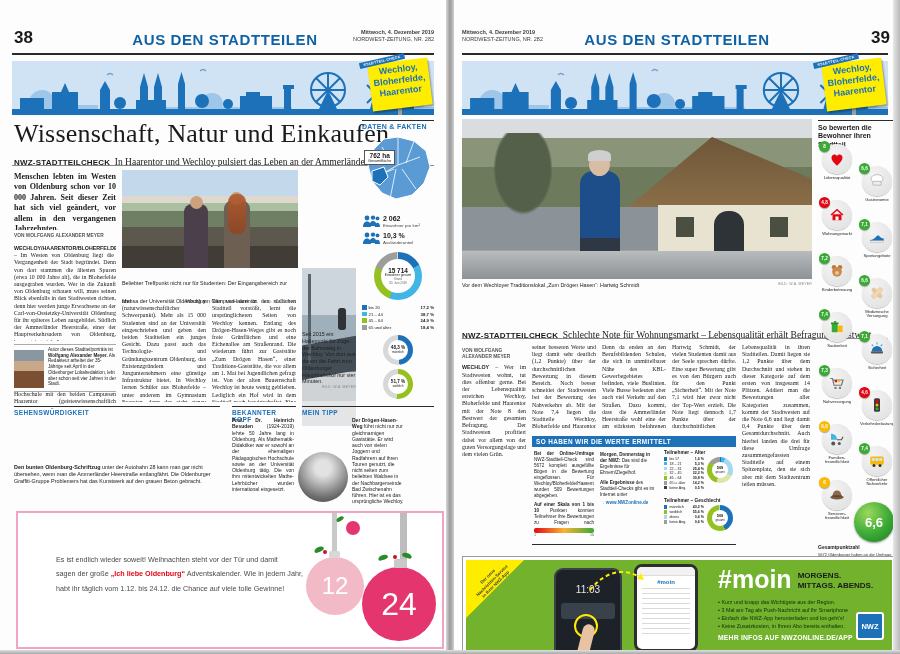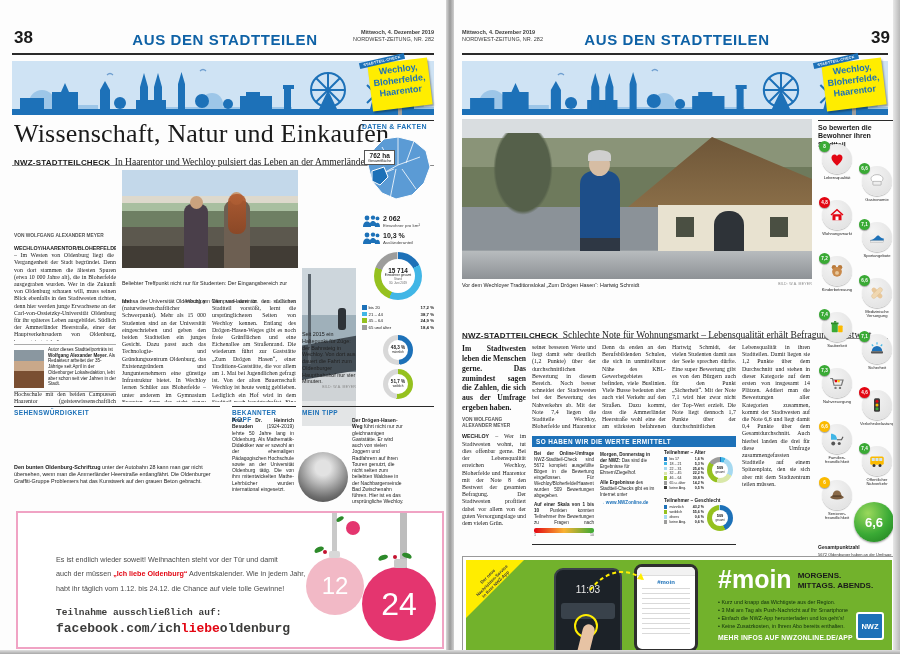--- a/index.html
+++ b/index.html
@@ -133,20 +133,21 @@
       </div>
     </div>
 
     <div class="abs headline" style="left:14px;top:119px;width:400px;">Wissenschaft, Natur und Einkaufen</div>
     <div class="abs" style="left:14px;top:151px;width:420px;">
       <span class="kicker">NWZ-STADTTEILCHECK</span>
       <span class="subhead">In Haarentor und Wechloy pulsiert das Leben an der Ammerländer Heerstraße</span>
     </div>
     <div class="abs thinrule" style="left:12px;top:165px;width:422px;"></div>
 
+    <div class="abs intro clip just" style="left:14px;top:172px;width:102px;height:58px;">Menschen lebten im Westen von Oldenburg schon vor 10 000 Jahren. Seit dieser Zeit hat sich viel geändert, vor allem in den vergangenen Jahrzehnten.</div>
     <div class="abs byline" style="left:14px;top:233px;width:102px;">VON WOLFGANG ALEXANDER MEYER</div>
     <div class="abs body clip just" style="left:14px;top:245px;width:102px;height:96px;">
       <span class="tag">WECHLOY/HAARENTOR/BLOHERFELDE</span><span> – Im Westen von Oldenburg liegt die Vergangenheit der Stadt begründet. Denn von dort stammen die ältesten Spuren (etwa 10 000 Jahre alt), die in Bloherfelde ausgegraben wurden. Wer in die Zukunft von Oldenburg schauen will, muss seinen Blick ebenfalls in den Stadtwesten richten, denn hier werden junge Erwachsene an der Carl-von-Ossietzky-Universität Oldenburg für ihr späteres Leben ausgebildet. Südlich der Ammerländer Heerstraße, einer der Hauptverkehrsadern von Oldenburg, konzentriert sich die</span>
     </div>
 
     <div class="abs" style="left:14px;top:344px;width:102px;height:44px;border-top:1px solid #aaa;border-bottom:1px solid #aaa;padding-top:2px;">
       <div class="abs photo" style="left:0;top:3px;width:30px;height:38px;background:linear-gradient(180deg,#8a97a0 0 30%,#c9a88a 30% 55%,#7a4f32 55% 100%);"></div>
       <div class="abs clip" style="left:34px;top:2px;width:68px;height:40px;font-size:4.6px;line-height:1.25;">
         <span>Autor dieses Stadtteilporträts ist</span>
         <b>Wolfgang Alexander Meyer.</b>
@@ -298,26 +299,22 @@
       <div class="ball" style="left:344px;top:54px;width:74px;height:74px;background:#e4356f;font-size:32px;">24</div>
       <div class="abs" style="left:376px;top:46px;width:13px;height:9px;background:#c9c9c9;border-radius:2px;"></div>
       <div class="holly" style="left:360px;top:42px;transform:rotate(-20deg);"></div>
       <div class="holly" style="left:384px;top:40px;transform:rotate(20deg);"></div>
       <div class="berry" style="left:375px;top:42px;"></div>
       <div class="ball" style="left:328px;top:8px;width:14px;height:14px;background:#e4356f;font-size:5px;"></div>
       <div class="holly" style="left:318px;top:4px;width:8px;height:4px;transform:rotate(-30deg);"></div>
 
       <div class="abs" style="left:38px;top:40px;width:270px;font-size:7.2px;color:#4a4a4a;line-height:2;">
         <div>Es ist endlich wieder soweit! Weihnachten steht vor der Tür und damit</div>
-        <div><span>auch der müssen </span><b style="color:#e30613;">„Ich liebe Oldenburg“</b><span> Adventskalender. Wie in jedem Jahr,</span></div>
+        <div><span>sagen der große </span><b style="color:#e30613;">„Ich liebe Oldenburg“</b><span> Adventskalender. Wie in jedem Jahr,</span></div>
         <div>habt ihr täglich vom 1.12. bis 24.12. die Chance auf viele tolle Gewinne!</div>
-      </div>
-      <div class="abs mono" style="left:38px;top:94px;width:300px;">
-        <div style="font-size:9.5px;font-weight:bold;color:#3c3c3b;">Teilnahme ausschließlich auf:</div>
-        <div style="font-size:13px;font-weight:bold;color:#3c3c3b;margin-top:3px;"><span>facebook.com/ich</span><span style="color:#e30613;">liebe</span><span>oldenburg</span></div>
       </div>
     </div>
   </div>
 
   <div class="abs" style="left:454px;top:0;width:446px;height:654px;">
     <div class="abs meta" style="left:8px;top:29px;width:120px;">
       <div style="font-weight:bold;">Mittwoch, 4. Dezember 2019</div>
       <div>NORDWEST-ZEITUNG, NR. 282</div>
     </div>
     <div class="abs secttl" style="left:88px;top:31px;width:270px;">AUS DEN STADTTEILEN</div>
@@ -393,21 +390,20 @@
       <span class="credit">BILD: W.A. MEYER</span>
     </div>
 
     <div class="abs" style="left:8px;top:324px;width:424px;">
       <span class="kicker">NWZ-STADTTEILCHECK</span>
       <span class="subhead">Schlechte Note für Wohnungsmarkt – Lebensqualität erhält Befragungs-Bestwert</span>
     </div>
     <div class="abs thinrule" style="left:8px;top:338px;width:426px;"></div>
 
     <div class="abs clip" style="left:8px;top:344px;width:64px;height:200px;">
-      <div class="intro just" style="font-size:7.6px;">Im Stadtwesten leben die Menschen gerne. Das zumindest sagen die Zahlen, die sich aus der Umfrage ergeben haben.</div>
       <div class="byline" style="margin:4px 0;">VON WOLFGANG ALEXANDER MEYER</div>
       <div class="body just"><span class="tag">WECHLOY</span><span> – Wer im Stadtwesten wohnt, tut dies offenbar gerne. Bei der Lebensqualität erreichen Wechloy, Bloherfelde und Haarentor mit der Note 8 den Bestwert der gesamten Befragung. Der Stadtwesten profitiert dabei vor allem von der guten Versorgungslage und dem vielen Grün.</span></div>
     </div>
     <div class="abs body clip just" style="left:78px;top:344px;width:64px;height:86px;">seiner besseren Werte und liegt damit sehr deutlich (1,2 Punkte) über der durchschnittlichen Bewertung in diesem Bereich. Noch besser schneidet der Stadtwesten bei der Bewertung des Nahverkehrs ab. Mit der Note 7,4 liegen die Stadtteile Wechloy, Bloherfelde und Haarentor damit 0,3 Punkte über dem Durchschnitt.</div>
     <div class="abs body clip just" style="left:148px;top:344px;width:64px;height:86px;">Denn da enden an den Berufsbildenden Schulen, die sich in unmittelbarer Nähe des KBL-Gewerbegebietes befinden, viele Buslinien. Viele Busse bedeuten aber auch viel Verkehr auf den Straßen. Dazu kommt, dass die Ammerländer Heerstraße wohl eine der am stärksten befahrenen Straßen der Stadt ist.</div>
     <div class="abs body clip just" style="left:218px;top:344px;width:64px;height:86px;">Hartwig Schmidt, der vielen Studenten damit aus der Seele sprechen dürfte. Eine super Bewertung gibt es von den Bürgern auch für den Punkt „Sicherheit“. Mit der Note 7,1 wird hier zwar nicht der Top-Wert erzielt. Die Note liegt dennoch 1,7 Punkte über der durchschnittlichen Stadtteil-Bewertung. Zumindest für Wechloy kann</div>
     <div class="abs body clip just" style="left:288px;top:344px;width:68px;height:200px;">Lebensqualität in ihren Stadtteilen. Damit liegen sie 1,2 Punkte über dem Durchschnitt und stehen in dieser Kategorie auf dem ersten von insgesamt 14 Plätzen. Addiert man die Bewertungen aller Kategorien zusammen, kommt der Stadtwesten auf die Note 6,6 und liegt damit 0,4 Punkte über dem Gesamtdurchschnitt. Auch hierbei landen die drei für diese Umfrage zusammengefassten Stadtteile auf einem Spitzenplatz, den sie sich aber mit dem Stadtzentrum teilen müssen.</div>
 
     <div class="abs" style="left:78px;top:436px;width:204px;height:108px;border-bottom:1.5px solid #2a2a2a;">
       <div style="background:#1d71b8;color:#fff;font-weight:bold;font-size:6.4px;letter-spacing:.4px;padding:2px 4px;">SO HABEN WIR DIE WERTE ERMITTELT</div>

